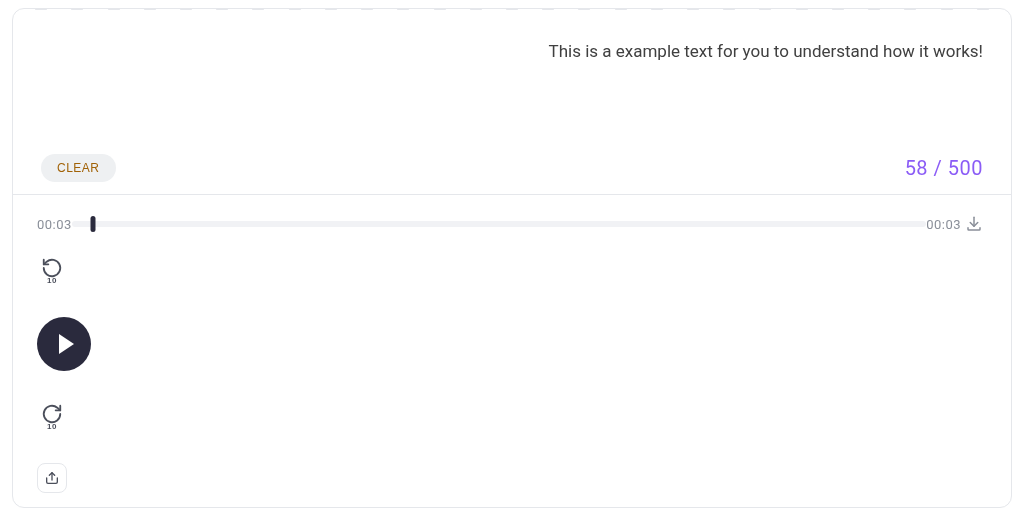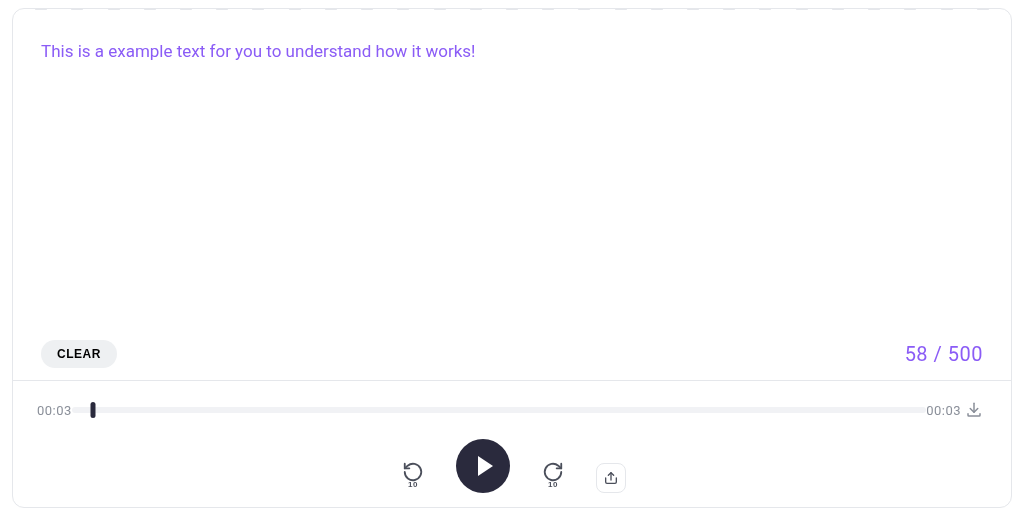--- a/index.html
+++ b/index.html
@@ -39,43 +39,44 @@
     .textarea-wrap {
       flex: 1;
       padding: 30px 28px 12px 28px;
       display: flex;
       flex-direction: column;
       position: relative;
     }
     .text-content {
       flex: 1;
       font-size: 17px;
-      color: #8b5cf6;
+      color: #404040;
       line-height: 1.5;
       outline: none;
       border: none;
       resize: none;
       width: 100%;
       font-family: inherit;
       background: transparent;
+      text-align: right;
     }
     .under-text {
       display: flex;
       justify-content: space-between;
       align-items: center;
       margin-top: 4px;
     }
     .clear-btn {
       background: #eef0f2;
-      color: #000000;
+      color: #a16207;
       border: none;
       border-radius: 999px;
       padding: 7px 16px;
       font-size: 12px;
-      font-weight: 700;
+      font-weight: 400;
       letter-spacing: 0.5px;
       cursor: pointer;
     }
     .char-count {
       font-variant-numeric: tabular-nums;
       font-size: 20px;
       color: #8b5cf6;
       letter-spacing: 0.5px;
     }
     .divider {
@@ -118,24 +119,25 @@
       border: none;
       cursor: pointer;
       padding: 4px;
       color: #8a8f99;
       display: flex;
       align-items: center;
     }
     .controls {
       display: flex;
       justify-content: center;
-      align-items: flex-end;
+      align-items: flex-start;
       gap: 28px;
       margin-top: 16px;
       position: relative;
+      flex-direction: column;
     }
     .ctrl-btn {
       background: none;
       border: none;
       cursor: pointer;
       color: #4b4f5b;
       display: flex;
       flex-direction: column;
       align-items: center;
       padding: 4px;

